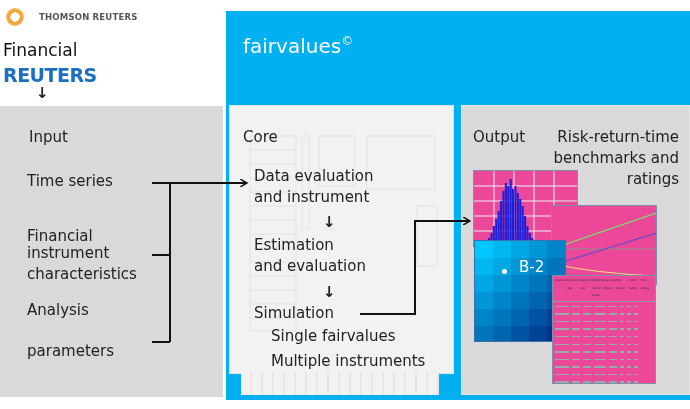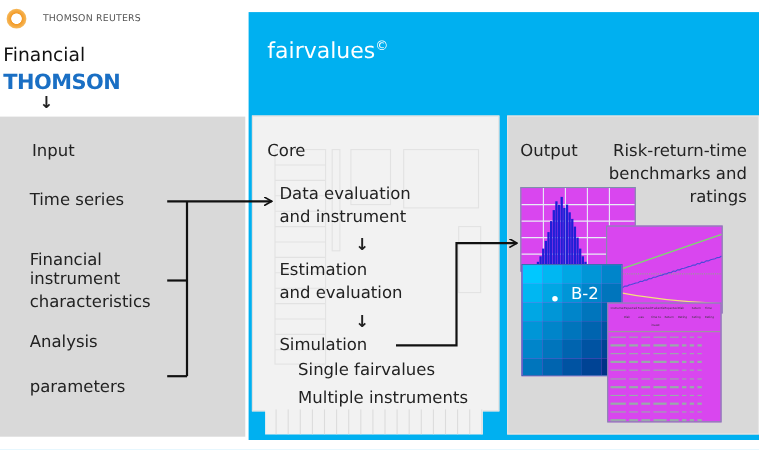--- a/index.html
+++ b/index.html
@@ -3,47 +3,47 @@
 <meta charset="utf-8">
 <style>
   html,body{margin:0;padding:0;}
   body{width:690px;height:409px;position:relative;background:#ffffff;overflow:hidden;
        font-family:"DejaVu Sans","Liberation Sans",sans-serif;color:#222;}
   .abs{position:absolute;}
   
   .tr-logo{left:6px;top:8px;width:120px;height:18px;}
   .tr-circle{position:absolute;left:0;top:0;width:18px;height:18px;border-radius:50%;
      background:radial-gradient(circle,#fff 35%,#f39a26 40%,#f6b85a 70%,#fff 100%);}
-  .tr-text{position:absolute;left:33px;top:4px;font-size:8.5px;font-weight:normal;color:#555;letter-spacing:0.2px;white-space:nowrap;}
+  .tr-text{position:absolute;left:33px;top:4px;font-size:8.5px;font-weight:bold;color:#555;letter-spacing:0.2px;white-space:nowrap;}
   .bloomberg{left:3px;top:40px;font-size:17px;color:#111;}
   .factset{left:3px;top:64px;font-size:19px;font-weight:bold;color:#1a6fc4;letter-spacing:-0.5px;}
   .down-arrow{left:36px;top:86px;font-size:15px;line-height:15px;font-weight:bold;}
   
   .input-panel{left:0;top:106px;width:223px;height:291px;background:#d9d9d9;}
   .label{font-size:15px;line-height:20px;white-space:nowrap;}
   
   .fv-panel{left:226px;top:11px;width:464px;height:389px;background:#00b0f0;}
   .fv-title{left:243px;top:34px;font-size:20px;color:#fff;}
   .fv-title sup{font-size:12px;}
   .core-panel{left:229px;top:105px;width:223px;height:267px;background:#f2f2f2;border:1px solid #e0e0e0;}
   .core-bottom{left:241px;top:372px;width:198px;height:23px;background:#f2f2f2;}
   .output-panel{left:461px;top:105px;width:227px;height:288px;background:#d9d9d9;border:1px solid #e6e6e6;}
-  .thumb{position:absolute;background:#d946ef;border:1px solid #7f8faa;}
+  .thumb{position:absolute;background:#ec4899;border:1px solid #7f8faa;}
   .grid-cell{position:absolute;}
   .tbl{font-size:2.6px;line-height:7.5px;color:#333;}
 </style>
 </head>
 <body>
 
 <div class="abs tr-logo">
   <div class="tr-circle"></div>
   <span class="tr-text">THOMSON REUTERS</span>
 </div>
 <div class="abs bloomberg">Financial</div>
-<div class="abs factset">THOMSON</div>
+<div class="abs factset">REUTERS</div>
 <div class="abs down-arrow">↓</div>
 
 <div class="abs input-panel"></div>
 <div class="abs label" style="left:29px;top:127px;">Input</div>
 <div class="abs label" style="left:27px;top:171px;">Time series</div>
 <div class="abs label" style="left:27px;top:226px;">Financial</div>
 <div class="abs label" style="left:27px;top:243px;">instrument</div>
 <div class="abs label" style="left:27px;top:264px;">characteristics</div>
 <div class="abs label" style="left:27px;top:300px;">Analysis</div>
 <div class="abs label" style="left:27px;top:341px;">parameters</div>

